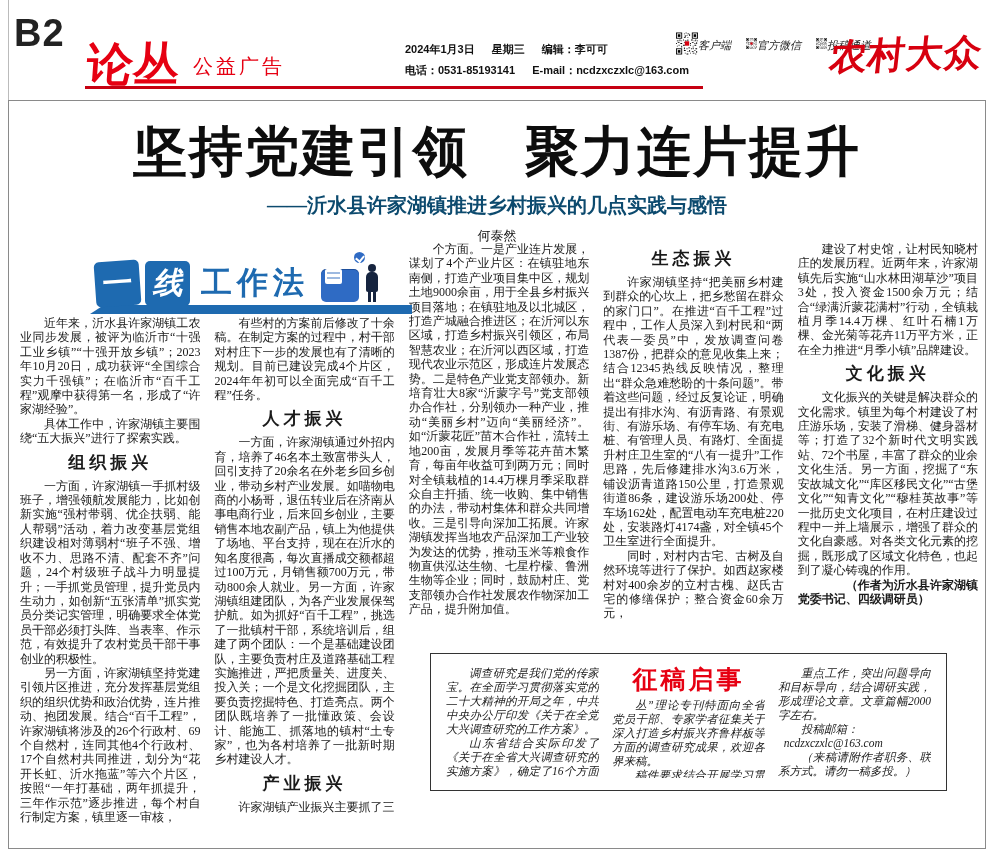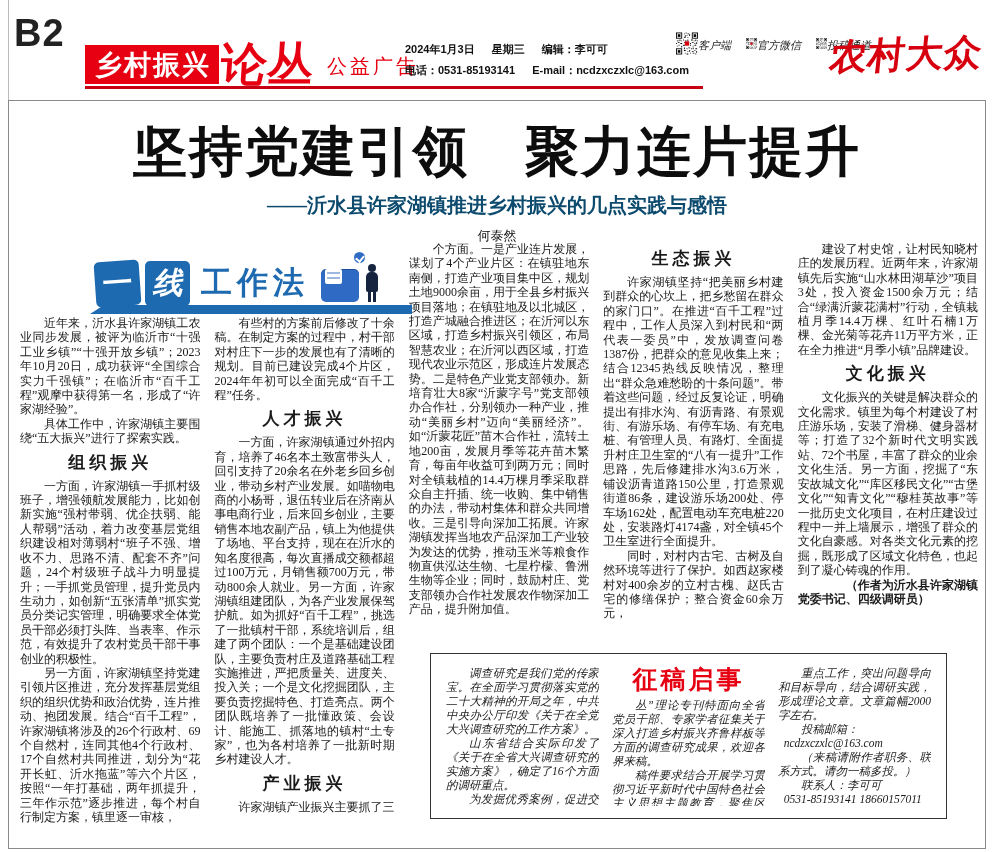--- a/index.html
+++ b/index.html
@@ -59,41 +59,40 @@
   
   .cols{position:absolute;left:20px;top:242px;width:958px;height:604px;display:flex;gap:14px;overflow:hidden;}
   .col{flex:1;font-size:12px;line-height:14.4px;text-align:justify;overflow:hidden;}
   .col p{margin:0;text-indent:2em;}
   .col .sec-h{font-family:"Liberation Sans",sans-serif;font-weight:bold;font-size:17px;
               text-align:center;letter-spacing:4px;margin:6px 0 5px;text-indent:0;line-height:22px;}
   .pad-top{padding-top:74px;}
   .clip{max-height:394px;overflow:hidden;}
   .byline{font-weight:bold;text-indent:4em !important;}
   
-  .notice{position:absolute;left:430px;top:653px;width:517px;height:166px;background:#fff;
+  .notice{position:absolute;left:430px;top:653px;width:517px;height:138px;background:#fff;
           border:1.5px solid #333;box-sizing:border-box;padding:12px 15px;display:flex;gap:13px;z-index:6;}
   .nb{flex:1;font-size:11.5px;line-height:14px;text-align:justify;font-style:italic;overflow:hidden;}
   .nb p{margin:0;text-indent:2em;}
   .notice-title{font-style:normal;color:#e60012;font-family:"Liberation Sans",sans-serif;
                 font-weight:900;font-size:25px;text-align:center;letter-spacing:3px;
                 text-indent:0 !important;margin:6px 0 12px !important;}
   .nb .mail{text-indent:.5em;}
   .nb .sig{font-style:normal;font-weight:bold;text-align:right;text-indent:0;margin-top:8px;
            font-family:"Liberation Sans",sans-serif;font-size:12px;padding-right:4px;}
 </style>
 </head>
 <body>
 
 <div class="page">
 
   <div class="pageno">B2</div>
   <div class="edge-line"></div>
 
   <div class="banner">
-    <div class="banner-red">乡村振兴</div>
     <div class="banner-accent">论丛</div>
     <div class="banner-ad">公益广告</div>
   </div>
   <div class="red-rule"></div>
 
   <div class="issue">
     <div>
       <span>2024年1月3日</span>
       <span>星期三</span>
       <span>编辑：李可可</span>

